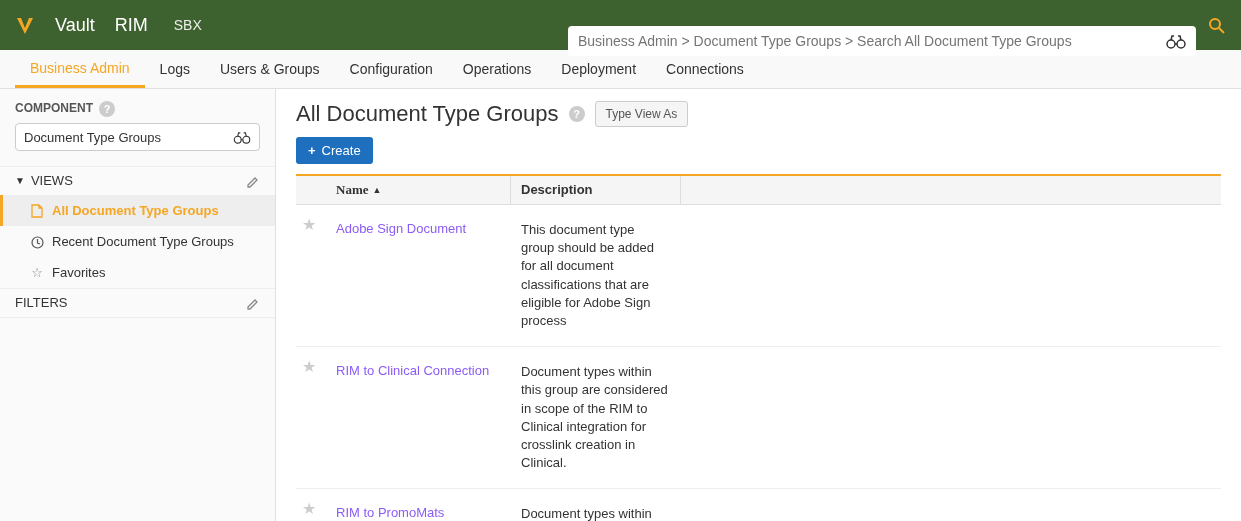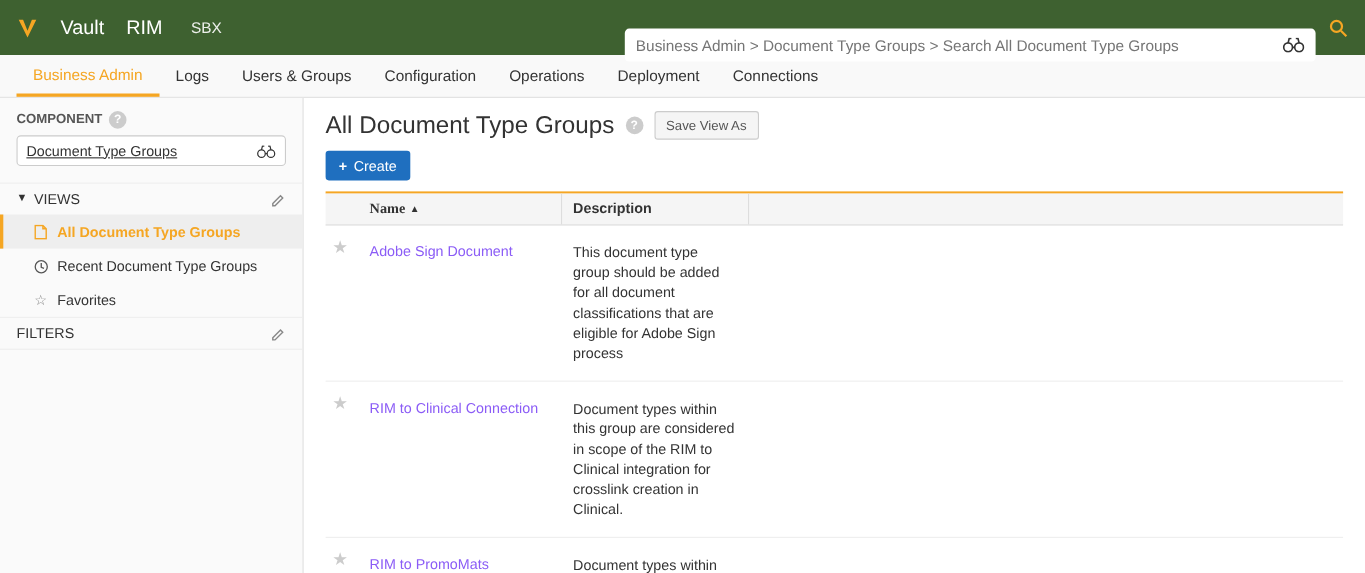--- a/index.html
+++ b/index.html
@@ -23,21 +23,21 @@
     .nav-item.active { color: #f5a623; border-bottom: 3px solid #f5a623; font-weight: 500; text-align: right; }
 
     
     .layout { display: flex; }
     .sidebar { width: 276px; border-right: 1px solid #e0e0e0; background: #fafafa; padding-top: 12px; min-height: 432px; }
     .main { flex: 1; padding: 12px 20px; }
 
     
     .sb-component-label { padding: 0 15px 6px; font-size: 12px; font-weight: bold; color: #555; display: flex; align-items: flex-start; gap: 6px; }
     .help-circle { display: inline-flex; width: 16px; height: 16px; border-radius: 50%; background: #ccc; color: #fff; align-items: center; justify-content: center; font-size: 11px; font-weight: bold; }
-    .sb-select { margin: 0 15px 15px; border: 1px solid #ccc; border-radius: 4px; background: #fff; height: 28px; display: flex; align-items: center; padding: 0 8px; justify-content: space-between; cursor: pointer; text-decoration: underline; }
+    .sb-select { margin: 0 15px 15px; border: 1px solid #ccc; border-radius: 4px; background: #fff; height: 28px; display: flex; align-items: center; padding: 0 8px; justify-content: space-between; cursor: pointer; }
     .sb-section-hdr { padding: 6px 15px; display: flex; align-items: center; gap: 6px; font-size: 13px; color: #333; cursor: pointer; border-top: 1px solid #eee; }
     .sb-section-hdr .edit-icon { margin-left: auto; color: #888; }
     .caret-down { font-size: 10px; }
     .sb-list-item { padding: 8px 15px 8px 30px; display: flex; align-items: center; gap: 8px; font-size: 13px; cursor: pointer; }
     .sb-list-item.active { background: #eee; color: #f5a623; font-weight: bold; border-left: 3px solid #f5a623; padding-left: 27px; }
     .sb-list-item.active .sb-item-icon { color: #f5a623; }
     .sb-item-icon { color: #888; font-size: 13px; width: 14px; text-align: center; }
 
     
     .page-title-row { display: flex; align-items: center; gap: 10px; margin-bottom: 10px; }
@@ -164,21 +164,21 @@
             <path d="M2 10 L9 3 L11 5 L4 12 L2 12 Z" fill="none" stroke="#888" stroke-width="1.3"></path>
           </svg>
       </span>
     </div>
   </div>
 
   <div class="main">
     <div class="page-title-row">
       <h1 class="page-title">All Document Type Groups</h1>
       <span class="help-circle">?</span>
-      <button class="save-view-btn">Save View As</button>
+      <button class="save-view-btn">Type View As</button>
     </div>
 
     <button class="create-btn">
       <span class="create-plus">+</span>
       <span>Create</span>
     </button>
 
     <div class="tbl-wrap">
       <div class="tbl-header">
         <div class="th col-fav"></div>

